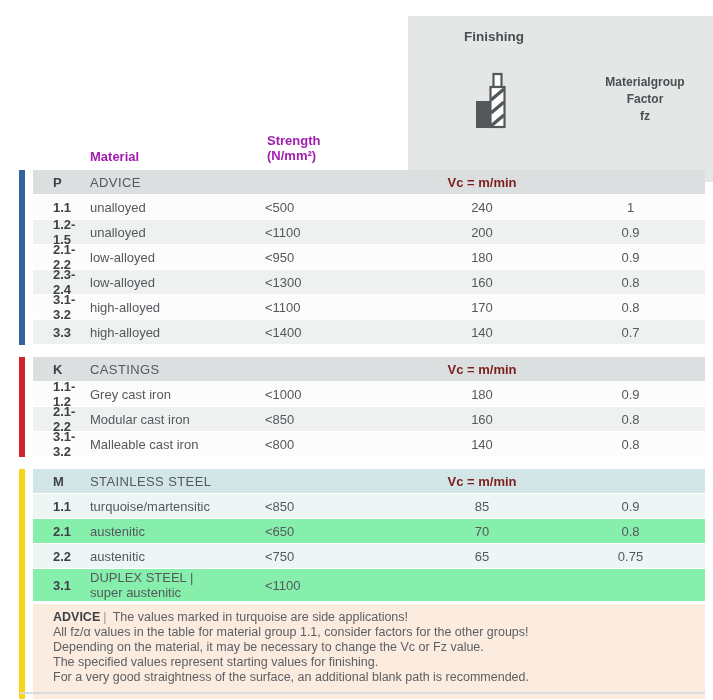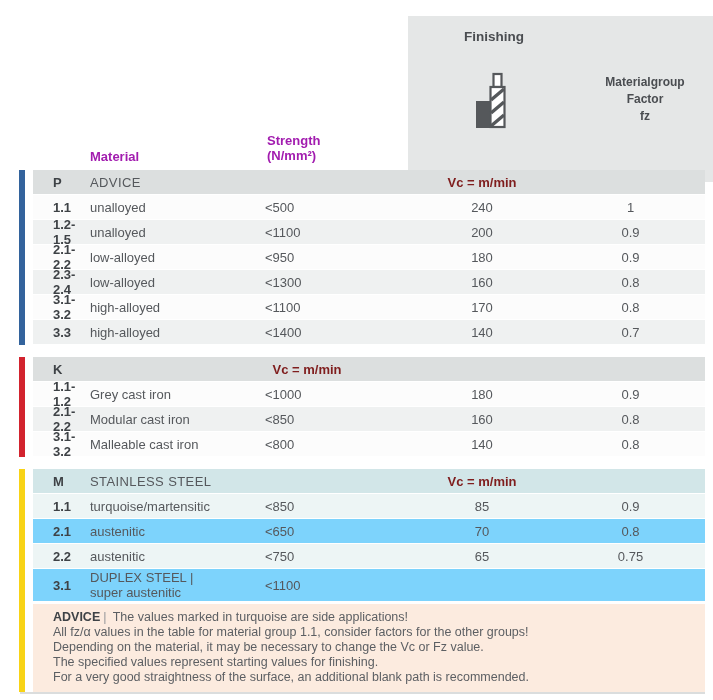--- a/index.html
+++ b/index.html
@@ -32,23 +32,23 @@
   .c-vc{width:148px;flex:0 0 148px;text-align:center;}
   .c-fz{width:149px;flex:0 0 149px;text-align:center;}
   .sec-head .c-vc{font-weight:700;color:#7f1d1d;}
   .sec-head .c-mat{letter-spacing:0.4px;}
   
   .theme-gray .sec-head{background:#dcdfdf;}
   .theme-gray .r-even{background:#fcfcfc;}
   .theme-gray .r-odd{background:#eff1f1;}
   .theme-teal .sec-head{background:#d2e6e8;}
   .theme-teal .r-even{background:#edf5f5;}
-  .theme-teal .r-odd{background:#7dd3fc;}
-  
-  .advice{margin-top:2px;background:#fcebdf;padding:6px 20px 7px 20px;font-size:12.5px;line-height:14.9px;color:#5c5f63;}
+  .theme-teal .r-odd{background:#86efac;}
+  
+  .advice{margin-top:2px;background:#fcebdf;padding:6px 20px 14px 20px;font-size:12.5px;line-height:14.9px;color:#5c5f63;}
   .advice b{color:#3e4246;}
   .advice .sep{color:#97999c;padding:0 3px;}
   .bottom-line{position:absolute;left:20px;top:692px;width:685px;height:2px;background:#dbdddd;}
 </style>
 </head>
 <body>
 
 <div class="page">
 
   <div class="hdr-box finishing">
@@ -142,20 +142,21 @@
             <div class="c-vc">140</div>
             <div class="c-fz">0.7</div>
           </div>
         </div>
       </div>
       <div class="section theme-gray">
         <div class="bar" style="background: rgb(210, 35, 46);"></div>
         <div class="sec-content">
           <div class="row sec-head">
             <div class="c-code">K</div>
+            <div class="c-mat">CASTINGS</div>
             <div class="c-str"></div>
             <div class="c-vc">Vc = m/min</div>
             <div class="c-fz"></div>
           </div>
           <div class="row r-even">
             <div class="c-code">1.1-1.2</div>
             <div class="c-mat">
               <div>Grey cast iron</div>
             </div>
             <div class="c-str">&lt;1000</div>

